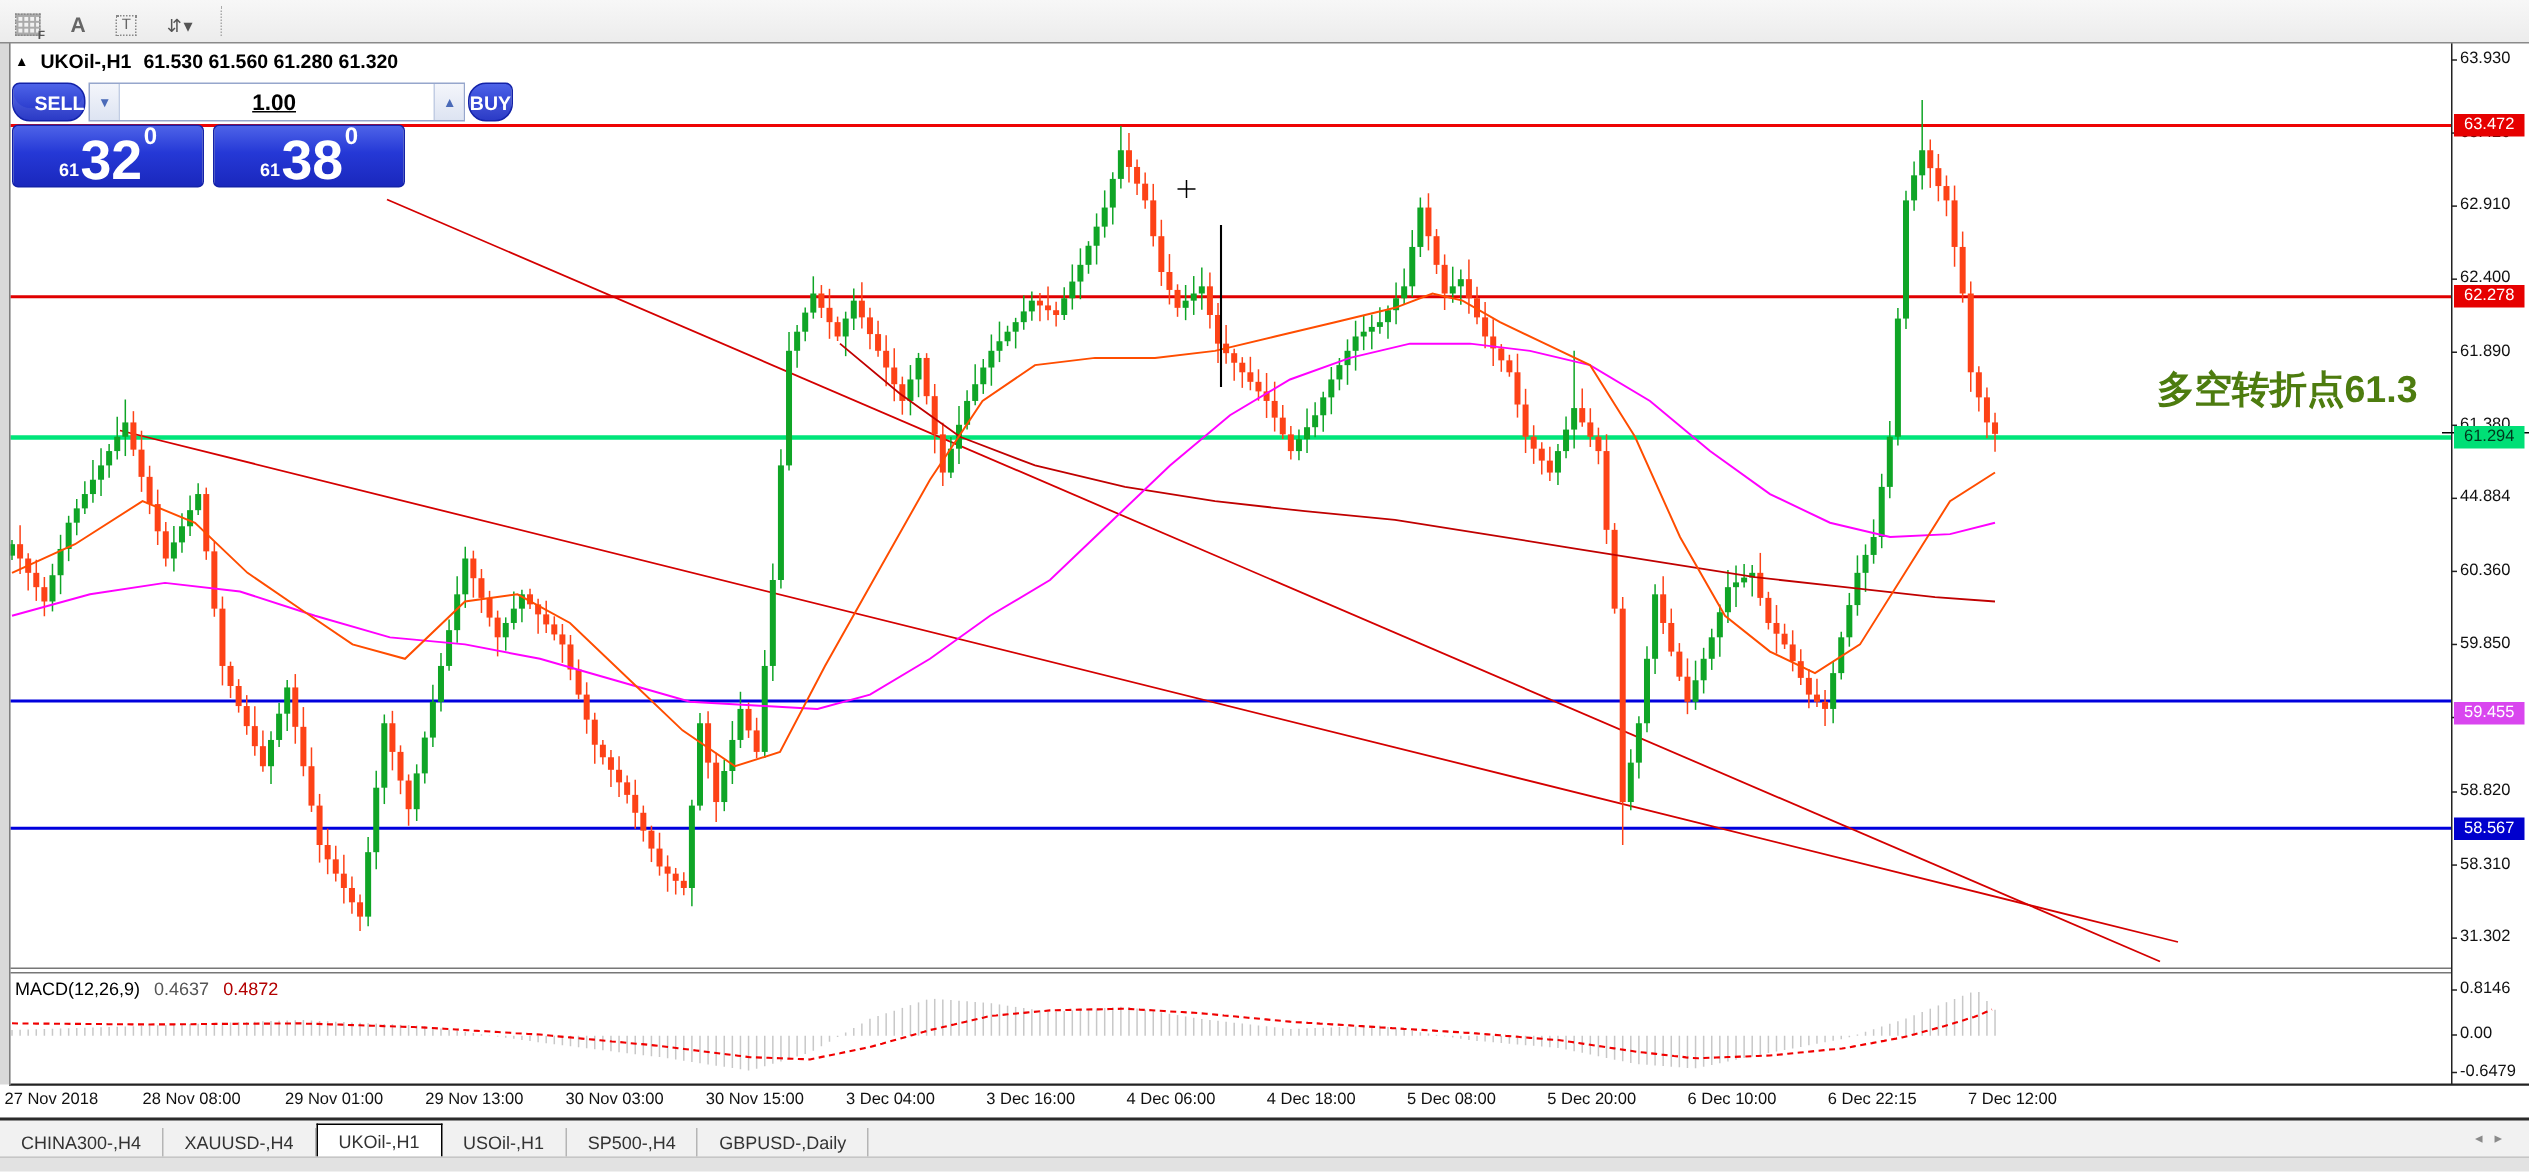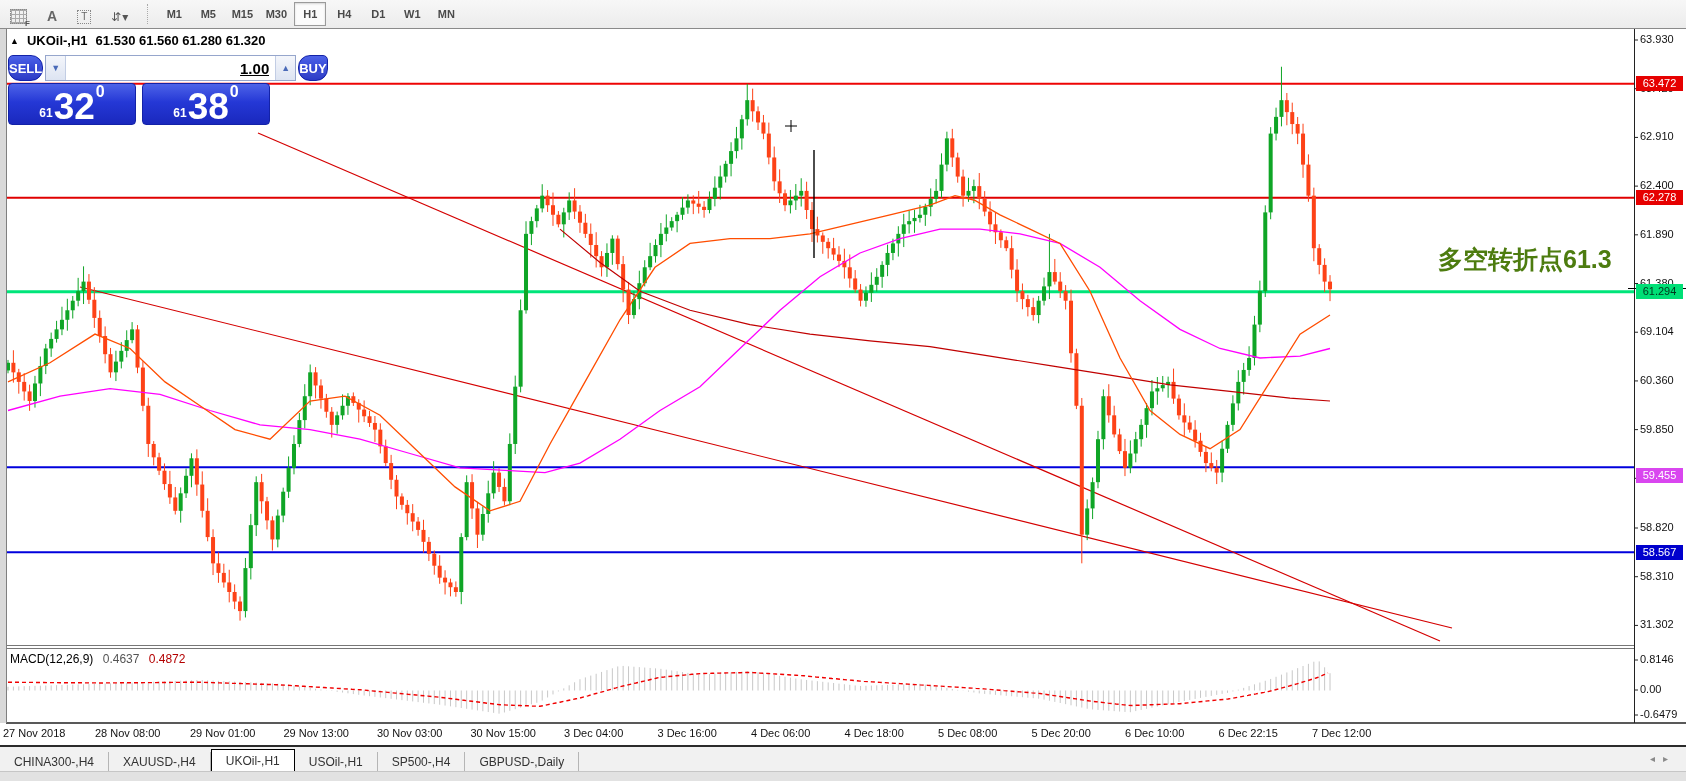--- a/index.html
+++ b/index.html
@@ -37,28 +37,28 @@
   
   .chart-header{position:absolute;left:10px;top:33px;z-index:5;font-size:13px;font-weight:700;
      color:#000;display:flex;gap:8px;align-items:center;}
   .chart-header .tri{font-size:9px;}
   
   .trade-panel{position:absolute;left:8px;top:55px;width:262px;z-index:5;}
   .tp-row{display:flex;height:26px;}
   .tp-btn{background:linear-gradient(#4d63e8,#1c2cc2);color:#fff;font-size:13px;font-weight:700;
      border:1px solid #1322a8;border-radius:3px;display:flex;align-items:center;justify-content:center;}
   .tp-sell,.tp-buy{width:68px;box-shadow:inset 0 -8px 0 rgba(255,255,255,.07);border-radius:12px;}
-  .tp-sell{border-top-left-radius:5px;}
+  .tp-sell{border-top-left-radius:5px;padding-left:14px;}
   .tp-buy{border-top-right-radius:5px;}
   .stepper{flex:1;display:flex;margin:0 2px;border:1px solid #96a6cc;background:#fff;height:24px;}
   .step-btn{width:19px;background:linear-gradient(#f4f6fb,#dde4f2);color:#4a6ab8;font-size:9px;
      display:flex;align-items:center;justify-content:center;}
   .step-dn{border-right:1px solid #c2cde4;}
   .step-up{border-left:1px solid #c2cde4;}
-  .vol-input{flex:1;border:0;outline:0;text-align:right;font-size:15px;font-weight:700;
+  .vol-input{flex:1;border:0;outline:0;text-align:center;font-size:15px;font-weight:700;
      font-family:"Liberation Sans",sans-serif;padding-right:6px;color:#000;text-decoration:underline;}
   .tp-big-row{display:flex;margin-top:2px;gap:6px;}
   .tp-big{flex:1;height:38px;background:linear-gradient(#4d63e8 0%,#2538d6 45%,#1a28bd 100%);
      border:1px solid #1322a8;border-radius:4px;color:#fff;display:flex;align-items:flex-end;
      justify-content:center;padding-bottom:2px;}
   .tp-big .sm{font-size:12px;font-weight:700;line-height:1;margin-bottom:3px;}
   .tp-big .bg{font-size:37px;font-weight:700;line-height:.85;margin:0 1px;}
   .tp-big .sup{font-size:16px;font-weight:700;line-height:1;align-self:flex-start;}
   
   .annotation{position:absolute;left:1438px;top:243px;z-index:2;color:#4d7c0f;font-size:25px;
@@ -89,31 +89,20 @@
   </span>
   <span class="tb-icon icon-a">A</span>
   <span class="tb-icon">
     <span class="icon-t">T</span>
   </span>
   <span class="tb-icon icon-sort">
     <span>⇵</span>
     <span>▾</span>
   </span>
   <span class="tb-sep"></span>
-  <span id="tf-buttons" style="display:flex;">
-      <span class="tf-btn">M1</span>
-      <span class="tf-btn">M5</span>
-      <span class="tf-btn">M15</span>
-      <span class="tf-btn">M30</span>
-      <span class="tf-btn active">H1</span>
-      <span class="tf-btn">H4</span>
-      <span class="tf-btn">D1</span>
-      <span class="tf-btn">W1</span>
-      <span class="tf-btn">MN</span>
-    </span>
 </div>
 
 <div class="left-edge"></div>
 <svg id="chart-svg" width="1686" height="781">
     <line x1="6" y1="83.73899999999985" x2="1634" y2="83.73899999999985" stroke="#ee0404" stroke-width="2"></line>
     <line x1="6" y1="197.7660000000001" x2="1634" y2="197.7660000000001" stroke="#e00000" stroke-width="2"></line>
     <line x1="6" y1="291.7380000000003" x2="1634" y2="291.7380000000003" stroke="#00e57a" stroke-width="3"></line>
     <line x1="6" y1="467.3625000000001" x2="1634" y2="467.3625000000001" stroke="#0000dd" stroke-width="2"></line>
     <line x1="6" y1="552.1664999999999" x2="1634" y2="552.1664999999999" stroke="#0000dd" stroke-width="2"></line>
     <line x1="258" y1="133" x2="1440" y2="641" stroke="#d40000" stroke-width="1.2"></line>
@@ -884,21 +873,21 @@
     <line x1="1634" y1="690" x2="1638" y2="690" stroke="#222" stroke-width="1"></line>
     <line x1="1634" y1="715" x2="1638" y2="715" stroke="#222" stroke-width="1"></line>
   </svg>
 <div class="lbl-layer" id="lbl-layer">
     <span class="price-lbl" style="top: 33px;">63.930</span>
     <span class="price-lbl" style="top: 81.705px;">63.420</span>
     <span class="price-lbl" style="top: 130.41px;">62.910</span>
     <span class="price-lbl" style="top: 179.115px;">62.400</span>
     <span class="price-lbl" style="top: 227.82px;">61.890</span>
     <span class="price-lbl" style="top: 276.525px;">61.380</span>
-    <span class="price-lbl" style="top: 325.23px;">69.104</span>
+    <span class="price-lbl" style="top: 325.23px;">44.884</span>
     <span class="price-lbl" style="top: 373.935px;">60.360</span>
     <span class="price-lbl" style="top: 422.64px;">59.850</span>
     <span class="price-lbl" style="top: 471.345px;">59.340</span>
     <span class="price-lbl" style="top: 521.005px;">58.820</span>
     <span class="price-lbl" style="top: 569.71px;">58.310</span>
     <span class="price-lbl" style="top: 618.415px;">31.302</span>
     <div class="bid-strike" style="top: 288.255px;"></div>
     <span class="badge" style="top: 76.239px; background: rgb(230, 0, 0); color: rgb(255, 255, 255);">63.472</span>
     <span class="badge" style="top: 190.266px; background: rgb(230, 0, 0); color: rgb(255, 255, 255);">62.278</span>
     <span class="badge" style="top: 284.238px; background: rgb(0, 223, 118); color: rgb(0, 55, 29);">61.294</span>

